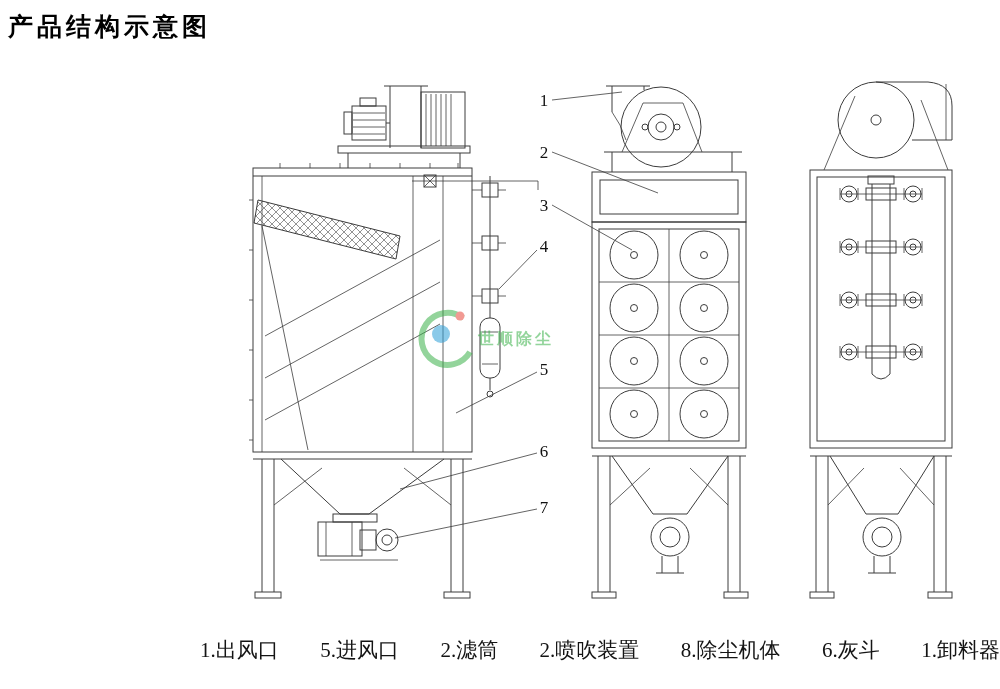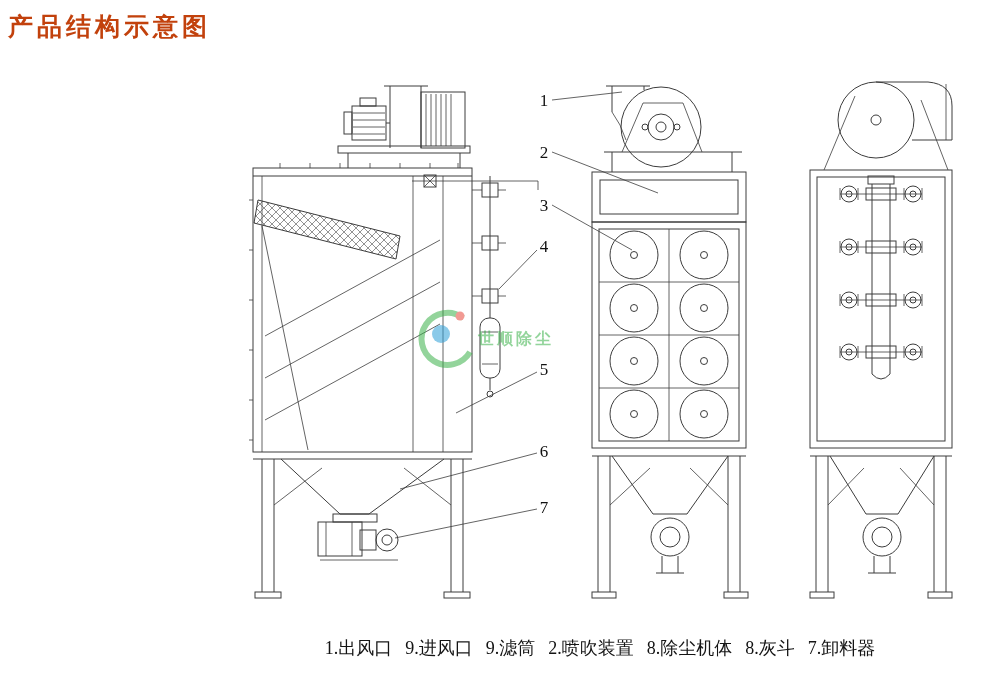--- a/index.html
+++ b/index.html
@@ -1,38 +1,38 @@
 <!DOCTYPE html>
 <html><head>
 <meta charset="utf-8">
 <style>
   * { margin:0; padding:0; box-sizing:border-box; }
   html,body { width:1000px; height:689px; background:#ffffff; overflow:hidden; }
   body { position:relative; font-family:"Liberation Sans", sans-serif; }
   .page-title {
     position:absolute; left:8px; top:10px;
-    font-size:25px; font-weight:bold; color:#c2410c; letter-spacing:4px;
+    font-size:25px; font-weight:bold; color:#000000; letter-spacing:4px;
     font-family:"Liberation Sans", sans-serif;
   }
   svg.drawing { position:absolute; left:0; top:0; }
   .lines { stroke:#3c3c3c; stroke-width:1; fill:none; }
   .thin  { stroke-width:0.8; }
   .callout {
     font-family:"Liberation Serif", serif;
     font-size:17px; fill:#111; text-anchor:middle;
   }
   .wm-text {
     font-family:"Liberation Sans", sans-serif;
     font-size:16px; font-weight:bold; fill:#3bb24a; letter-spacing:3px;
   }
   .legend {
     position:absolute; left:200px; top:636px; width:800px;
-    display:flex; justify-content:center; gap:13px;
+    display:flex; justify-content:space-between; gap:13px;
     font-family:"Liberation Serif", serif;
-    font-size:18px; color:#141414; white-space:nowrap;
+    font-size:21px; color:#141414; white-space:nowrap;
   }
 </style>
 </head>
 <body>
 
 <div class="page-title">产品结构示意图</div>
 
 <svg class="drawing" width="1000" height="689" viewBox="0 0 1000 689">
   <defs>
     <pattern id="xh" width="8" height="8" patternUnits="userSpaceOnUse">
@@ -271,19 +271,19 @@
   <g opacity="0.55">
     <path d="M463,318 A26,26 0 1 0 470,352" stroke="#3bb24a" stroke-width="6" fill="none"></path>
     <circle cx="441" cy="334" r="9" fill="#2e9fd8"></circle>
     <circle cx="460" cy="316" r="4.5" fill="#e8483b"></circle>
     <text class="wm-text" x="478" y="344">世顺除尘</text>
   </g>
 </svg>
 
 <div class="legend">
   <span>1.出风口</span>
-  <span>9.进风口</span>
-  <span>9.滤筒</span>
+  <span>5.进风口</span>
+  <span>2.滤筒</span>
   <span>2.喷吹装置</span>
   <span>8.除尘机体</span>
-  <span>8.灰斗</span>
-  <span>7.卸料器</span>
+  <span>6.灰斗</span>
+  <span>1.卸料器</span>
 </div>
 
 </body></html>

